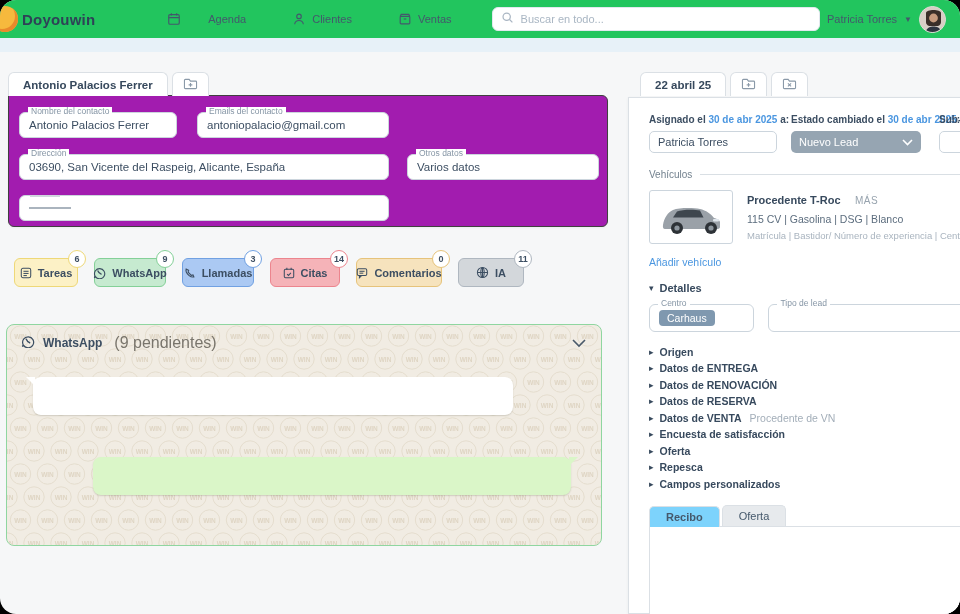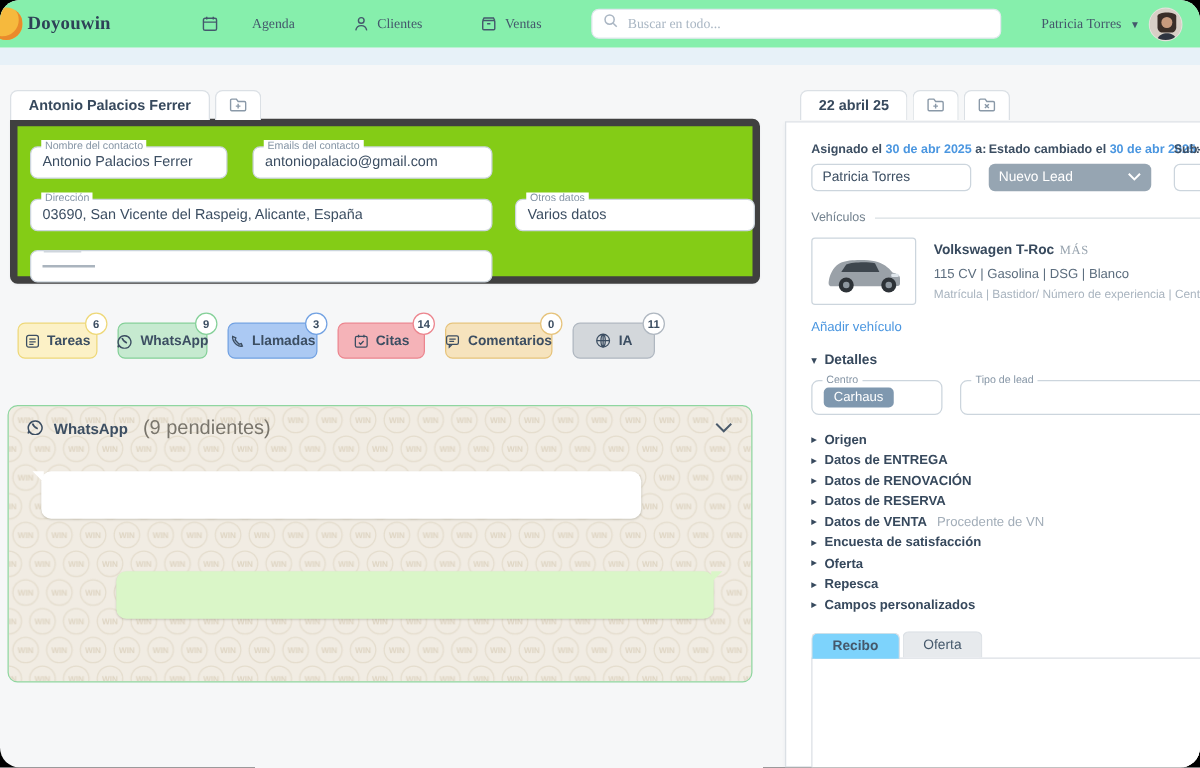--- a/index.html
+++ b/index.html
@@ -1,21 +1,21 @@
 <!DOCTYPE html>
 <html><head>
 <meta charset="utf-8">
 <style>
   * { margin:0; padding:0; box-sizing:border-box; }
   html,body { width:100%; height:100%; }
   body { background:#000; font-family:"Liberation Sans","DejaVu Sans",sans-serif; }
   .app { position:relative; width:960px; height:614px; background:#f6f7f8; border-radius:16px; overflow:hidden; }
 
   
-  .topnav { position:absolute; top:0; left:0; right:0; height:38px; background:#86efac; display:flex; align-items:center; z-index:5;font-family:Liberation Serif, serif; }
+  .topnav { position:absolute; top:0; left:0; right:0; height:38px; background:#22c55e; display:flex; align-items:center; z-index:5; }
   .band   { position:absolute; top:38px; left:0; right:0; height:14px; background:#e7f1f8; z-index:4; }
   .logo-blob { position:absolute; left:-8px; top:6px; width:26px; height:26px; border-radius:50%;
                background:#f6b93d; box-shadow:inset -3px -3px 0 #e98a2b; }
   .brand { margin-left:22px; font-size:15px; font-weight:bold; color:#2e4257; letter-spacing:.2px; }
   .nav-item { display:flex; align-items:center; gap:6px; font-size:11px; color:#44586c; cursor:pointer; }
   .nav-item svg { display:block; }
   .n1 { margin-left:72px;gap:27px; } .n2 { margin-left:46px; } .n3 { margin-left:46px; }
   .searchbox { margin-left:40px; width:328px; height:24px; background:#fff; border:1px solid #e2e8ee; border-radius:6px;
                display:flex; align-items:center; padding:0 8px; gap:7px; }
   .searchbox input { border:0; outline:none; flex:1; font-size:11px; color:#44586c; background:transparent; font-family:inherit; }
@@ -33,21 +33,21 @@
   .ffield { position:relative; border:1px solid #ccd5dd; border-radius:6px; background:#fff; height:26px;
             display:flex; align-items:center; padding:0 9px; }
   .ffield .flabel { position:absolute; top:-6px; left:8px; font-size:8.5px; color:#8595a5; background:#fff; padding:0 3px; line-height:1; white-space:nowrap; }
   .ffield .fval { font-size:11.5px; color:#3c4e62; white-space:nowrap; overflow:hidden; }
   .redact-line { display:inline-block; width:42px; height:2px; background:#aab4be; }
   .redact-label { position:absolute; top:-1px; left:10px; width:30px; height:2px; background:#cfd6dd; }
 
   
   .contact { position:absolute; left:8px; top:72px; width:600px; }
   .tabs-row { display:flex; align-items:flex-end; padding-left:0; }
-  .contact-body { background:#84cc16; border:6px solid #404040; border-radius:0 6px 6px 6px; height:132px; position:relative; box-shadow:0 1px 2px rgba(40,60,80,.05); }
+  .contact-body { background:#a21caf; border:1px solid #404040; border-radius:0 6px 6px 6px; height:132px; position:relative; box-shadow:0 1px 2px rgba(40,60,80,.05); }
   .cf { position:absolute; }
   .f-nombre   { left:10px;  top:16px;  width:158px; }
   .f-emails   { left:188px; top:16px;  width:192px; }
   .f-tel      { left:398px; top:16px;  width:192px; }
   .f-dir      { left:10px;  top:58px;  width:370px; }
   .f-otros    { left:398px; top:58px;  width:192px; }
   .f-extra    { left:10px;  top:99px;  width:370px; }
 
   
   .btn-row { position:absolute; left:14px; top:258px; display:flex; gap:16px; }
@@ -89,21 +89,21 @@
   .mini-input { height:22px; border:1px solid #ccd5dd; border-radius:5px; background:#fff; font-size:11px; color:#3c4e62;
                 padding:0 8px; display:flex; align-items:center; }
   .dropdown { height:22px; border-radius:5px; background:#96a5b2; color:#fff; font-size:11px; display:flex; align-items:center;
               padding:0 8px; justify-content:space-between; cursor:pointer; }
   .legend-row { display:flex; align-items:center; gap:8px; margin-top:16px; }
   .legend { font-size:10px; color:#73828f; }
   .hline { flex:1; border-top:1px solid #d9dfe4; }
   .veh-row { display:flex; margin-top:10px; gap:14px; }
   .veh-img { width:84px; height:54px; border:1px solid #ccd5dd; border-radius:3px; background:#fff; display:flex; align-items:center; justify-content:center; }
   .veh-name { font-size:11px; font-weight:bold; color:#37495d; }
-  .veh-more { font-size:10px; color:#97a3ae; letter-spacing:.5px;font-family:Liberation Serif, serif; }
+  .veh-more { font-size:10px; color:#97a3ae; margin-left:10px; letter-spacing:.5px; }
   .veh-specs { font-size:10.5px; color:#5c6d7e; margin-top:5px; }
   .veh-meta { font-size:9.5px; color:#a9b4bf; margin-top:5px; }
   .addveh { font-size:10.5px; color:#4a96e0; margin-top:12px; cursor:pointer; }
   .sec-head { display:flex; align-items:center; gap:6px; margin-top:14px; font-size:11px; font-weight:bold; color:#37495d; cursor:pointer; }
   .caret { font-size:9px; color:#37495d; }
   .det-fields { display:flex; margin-top:10px; }
   .det-centro { width:158px; }
   .det-tipo { width:360px; margin-left:14px; }
   .chip { background:#7f98af; color:#fff; font-size:10.5px; border-radius:4px; padding:2px 8px; }
   .sec-list { margin-top:14px; display:flex; flex-direction:column; gap:5.5px; }
@@ -375,21 +375,21 @@
               <path d="M24 16.5c5-2 17-2.2 23-1l3.5 7H20z" fill="#3e464e"></path>
               <circle cx="24" cy="33" r="6" fill="#2d3237"></circle>
               <circle cx="24" cy="33" r="2.6" fill="#8d969e"></circle>
               <circle cx="58" cy="33" r="6" fill="#2d3237"></circle>
               <circle cx="58" cy="33" r="2.6" fill="#8d969e"></circle>
               <rect x="60" y="24" width="6" height="2.5" rx="1" fill="#dfe6ec"></rect>
             </svg>
         </div>
         <div>
           <div>
-            <span class="veh-name">Volkswagen T-Roc</span>
+            <span class="veh-name">Procedente T-Roc</span>
             <span class="veh-more">MÁS</span>
           </div>
           <div class="veh-specs">115 CV  |  Gasolina  |  DSG  |  Blanco</div>
           <div class="veh-meta">Matrícula  |  Bastidor/ Número de experiencia  |  Centro</div>
         </div>
       </div>
 
       <div class="addveh">Añadir vehículo</div>
 
       <div class="sec-head">

